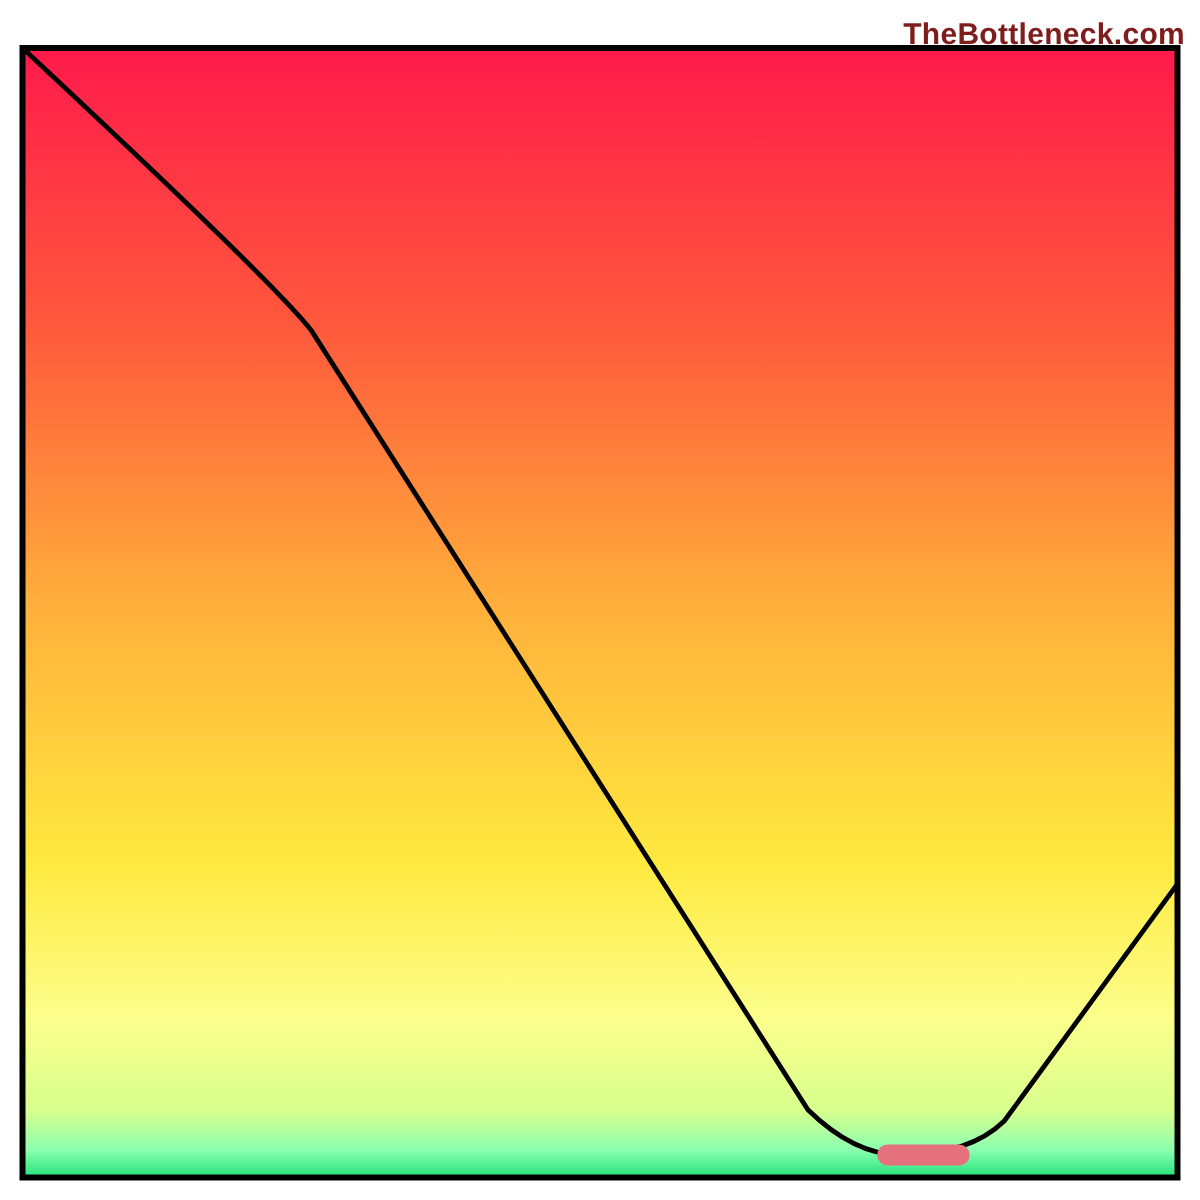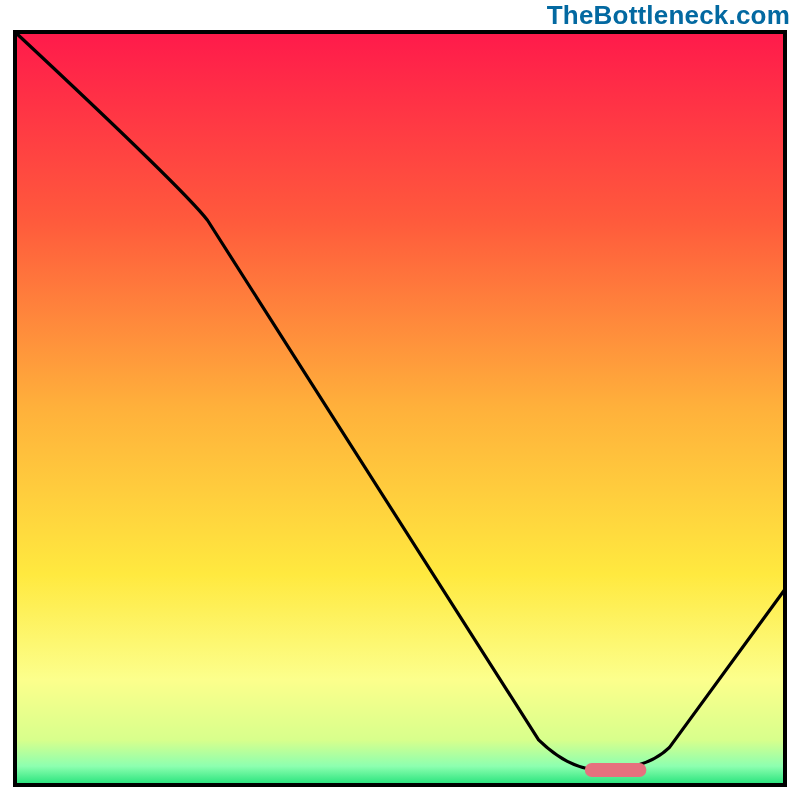--- a/index.html
+++ b/index.html
@@ -10,25 +10,25 @@
     background: #ffffff;
     font-family: Arial, Helvetica, sans-serif;
   }
   .container {
     position: relative;
     width: 800px;
     height: 800px;
   }
   .watermark {
     position: absolute;
-    top: 0;
+    top: 12px;
     right: 10px;
-    font-size: 26px;
+    font-size: 20px;
     font-weight: 600;
-    color: #0369a1;
+    color: #7f1d1d;
     letter-spacing: 0.2px;
   }
   svg {
     display: block;
   }
 </style>
 </head>
 <body>
 
 <div class="container">

